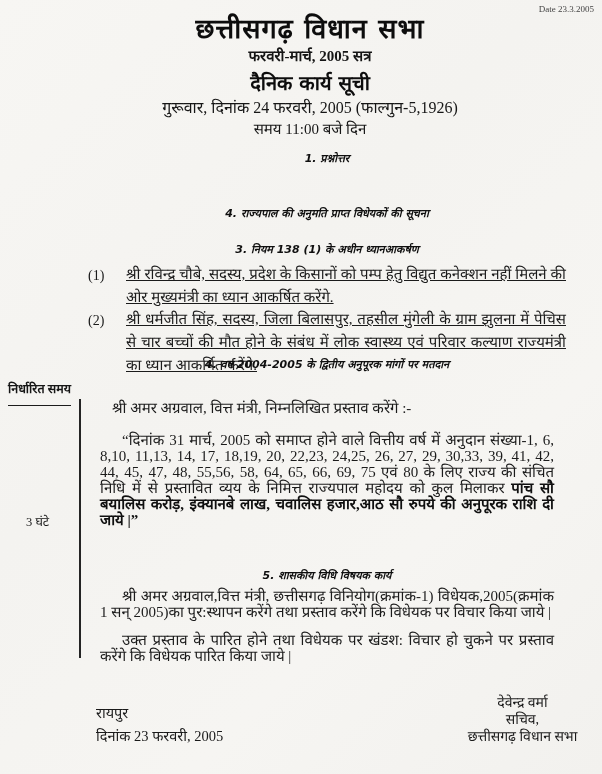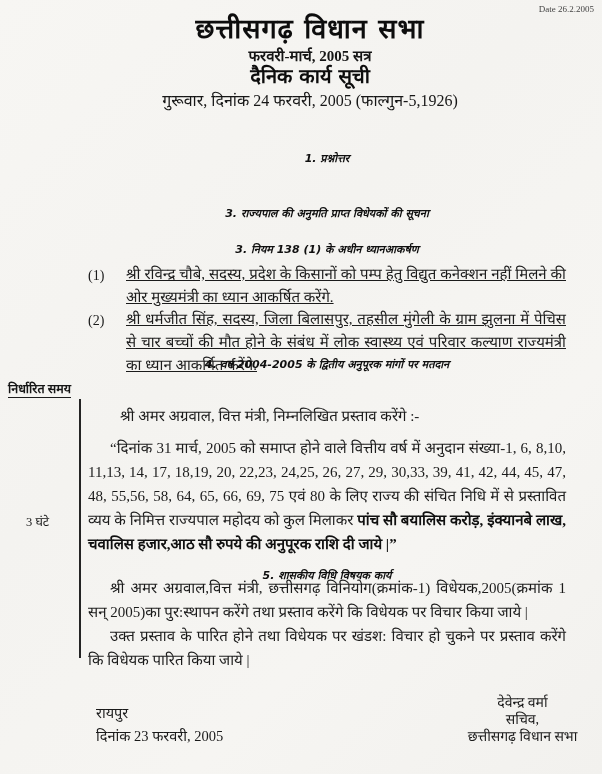--- a/index.html
+++ b/index.html
@@ -22,21 +22,21 @@
   }
   .header{
     position:absolute;left:20px;top:13px;width:580px;
     text-align:center;line-height:1.15;
   }
   .assembly-title{
     font-family:"DejaVu Sans","Liberation Sans",sans-serif;
     font-size:27px;font-weight:bold;color:#0d0d0d;
     letter-spacing:1px;margin:0 0 4px 0;
   }
-  .session-line{font-size:15px;font-weight:bold;color:#151515;margin:0 0 0 0;}
+  .session-line{font-size:15px;font-weight:bold;color:#151515;margin:0 0 7px 0;}
   .doc-title{
     font-family:"DejaVu Sans","Liberation Sans",sans-serif;
     font-size:20px;font-weight:bold;color:#0d0d0d;margin:0 0 4px 0;text-align:center;
   }
   .sitting-date{font-size:16px;color:#161616;margin:0 0 3px 0;}
   .time-line{font-size:15px;color:#161616;margin:0;}
 
   .abs{position:absolute;}
   .sec-heading{
     font-family:"DejaVu Sans","Liberation Sans",sans-serif;
@@ -49,56 +49,57 @@
   }
   .center{text-align:center;}
   .item-row{display:flex;width:478px;left:88px;}
   .item-num{width:38px;flex:0 0 38px;font-size:14px;padding-top:1px;}
   .item-text{flex:1;text-align:justify;text-decoration:underline;}
 
   .margin-note{
     font-size:12.5px;font-weight:bold;color:#161616;
     font-family:"Liberation Serif",serif;
   }
-  .underlined{border-bottom:1.5px solid #1c1c1c;padding-bottom:1px;}
+  .underlined{border-bottom:1.5px solid #1c1c1c;padding-bottom:9px;}
   .vrule{
     position:absolute;left:79px;top:399px;
     width:2px;height:259px;background:#242424;
   }
-  .motion{line-height:24px;text-align:justify;margin:0;}
+  .motion{line-height:16px;text-align:justify;margin:12px;}
   .indent{text-indent:22px;}
   .motion b{font-weight:bold;color:#101010;}
-  p{margin:8px;}
+  p{margin:0;}
 
   .footer-left{
     position:absolute;left:96px;top:702px;
     font-size:14.5px;color:#1a1a1a;line-height:23px;
   }
   .footer-right{
     position:absolute;left:430px;top:694px;width:185px;
     text-align:center;font-size:14px;color:#1a1a1a;line-height:17px;
   }
 </style>
 </head>
 <body>
 
 <div class="page">
 
-  <div class="scan-date">Date 26.2.2005</div>
+  <div class="scan-date">Date 23.3.2005</div>
 
   <div class="header">
     <div class="assembly-title">छत्तीसगढ़ विधान सभा</div>
     <div class="session-line">फरवरी-मार्च, 2005 सत्र</div>
     <div class="doc-title">दैनिक कार्य सूची</div>
     <div class="sitting-date">गुरूवार, दिनांक 24 फरवरी, 2005 (फाल्गुन-5,1926)</div>
+    <div class="time-line">समय 11:00 बजे दिन</div>
   </div>
 
   <div class="abs sec-heading" style="top:150px;">1. प्रश्नोत्तर</div>
 
-  <div class="abs sec-heading" style="top:205px;">3. राज्यपाल की अनुमति प्राप्त विधेयकों की सूचना</div>
+  <div class="abs sec-heading" style="top:205px;">4. राज्यपाल की अनुमति प्राप्त विधेयकों की सूचना</div>
 
   <div class="abs sec-heading" style="top:241px;">3. नियम 138 (1) के अधीन ध्यानआकर्षण</div>
 
   <div class="abs item-row body-text" style="top:263px;">
     <div class="item-num">(1)</div>
     <div class="item-text">श्री रविन्द्र चौबे, सदस्य, प्रदेश के किसानों को पम्प हेतु विद्युत कनेक्शन नहीं मिलने की ओर मुख्यमंत्री का  ध्यान आकर्षित करेंगे.</div>
   </div>
 
   <div class="abs item-row body-text" style="top:308px;">
     <div class="item-num">(2)</div>

